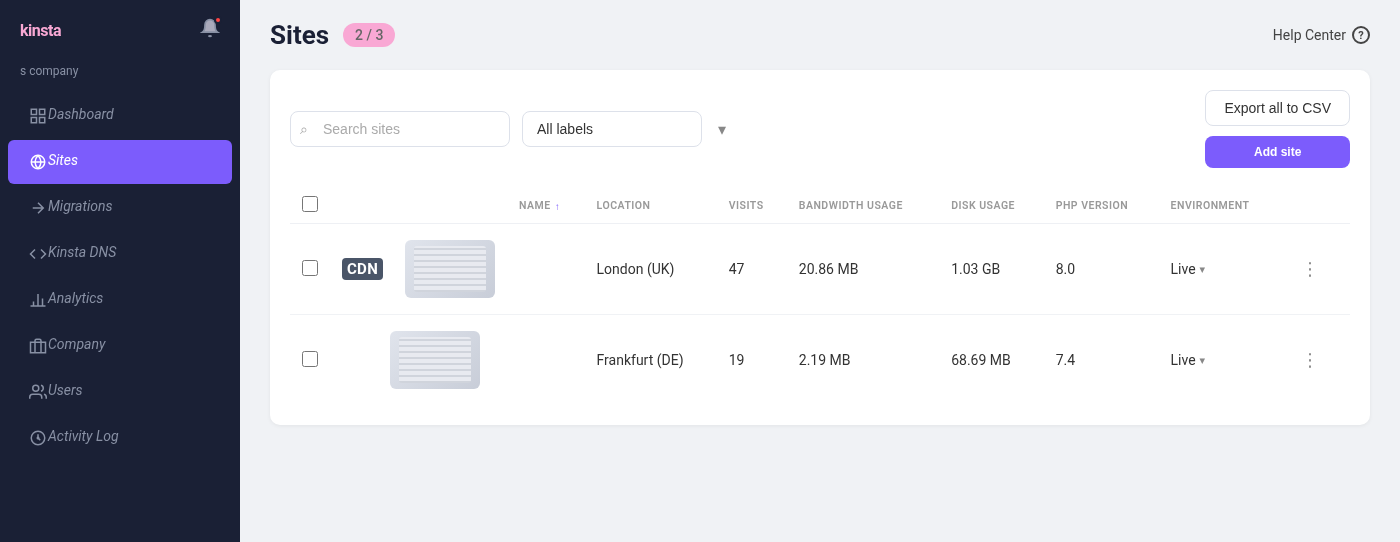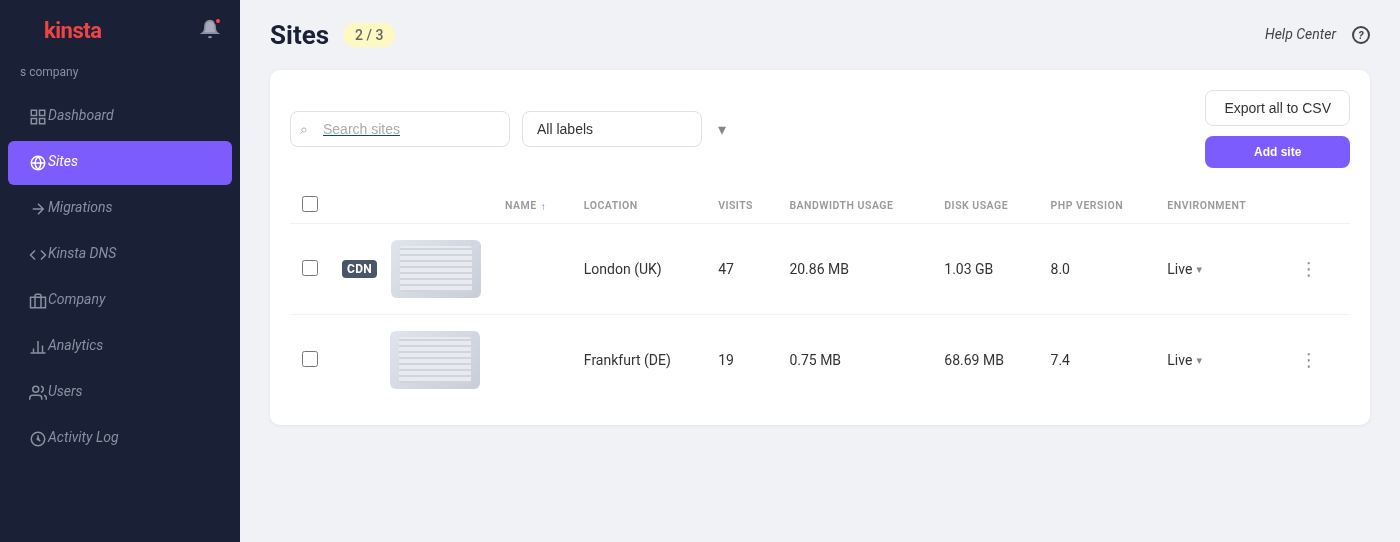--- a/index.html
+++ b/index.html
@@ -19,25 +19,24 @@
       padding: 18px 20px;
       display: flex;
       align-items: center;
       justify-content: space-between;
     }
     .kinsta-logo {
       display: flex;
       align-items: center;
     }
     .kinsta-logo-text {
-      font-size: 22px;
+      font-size: 16px;
       font-weight: 700;
-      color: #ef4444;
+      color: #f9a8d4;
       letter-spacing: -0.5px;
-      margin-left: 24px;
     }
     .notification-bell {
       position: relative;
       cursor: pointer;
     }
     .notification-bell svg { width: 20px; height: 20px; fill: #aab; }
     .notification-dot {
       position: absolute;
       top: -2px;
       right: -2px;
@@ -100,35 +99,34 @@
       display: flex;
       align-items: center;
       gap: 14px;
     }
     .page-title {
       font-size: 26px;
       font-weight: 700;
       color: #1a2035;
     }
     .page-count-badge {
-      background: #fef9c3;
+      background: #f9a8d4;
       color: #666;
       border-radius: 20px;
       padding: 4px 12px;
       font-size: 14px;
       font-weight: 500;
     }
     .help-center {
       display: flex;
-      align-items: flex-start;
-      gap: 16px;
+      align-items: center;
+      gap: 6px;
       font-size: 14px;
       color: #444;
       cursor: pointer;
-      font-style: italic;
     }
     .help-icon {
       width: 18px; height: 18px;
       border: 2px solid #444;
       border-radius: 50%;
       display: flex;
       align-items: center;
       justify-content: center;
       font-size: 11px;
       font-weight: 700;
@@ -167,21 +165,20 @@
     }
     .search-input {
       width: 100%;
       padding: 9px 12px 9px 32px;
       border: 1.5px solid #dde1ea;
       border-radius: 8px;
       font-size: 14px;
       color: #0c4a6e;
       outline: none;
       background: #fff;
-      text-decoration: underline;
     }
     .search-input::placeholder { color: #aaa; }
     .labels-select {
       padding: 9px 36px 9px 14px;
       border: 1.5px solid #dde1ea;
       border-radius: 8px;
       font-size: 14px;
       color: #333;
       background: #fff;
       appearance: none;
@@ -272,25 +269,25 @@
         #d0d4dc 2px,
         #e8eaf0 2px,
         #e8eaf0 6px
       );
       border-radius: 3px;
     }
     .cdn-badge {
       display: inline-block;
       background: #4a5568;
       color: #fff;
-      font-size: 12px;
+      font-size: 15px;
       font-weight: 700;
       padding: 2px 5px;
       border-radius: 4px;
-      margin-right: 8px;
+      margin-right: 16px;
       letter-spacing: 0.3px;
     }
     .env-cell {
       display: flex;
       align-items: center;
       gap: 4px;
     }
     .env-live {
       color: #333;
       font-size: 14px;
@@ -376,37 +373,37 @@
           <polyline points="16 18 22 12 16 6"></polyline>
             <polyline points="8 6 2 12 8 18"></polyline>
         </svg>
       </span>
       <span>Kinsta DNS</span>
     </li>
 
     <li class="nav-item">
       <span class="nav-icon">
         <svg viewBox="0 0 24 24" fill="none" stroke="currentColor" stroke-width="2">
-          <rect x="2" y="7" width="20" height="14"></rect>
-            <path d="M16 21V5a2 2 0 0 0-2-2h-4a2 2 0 0 0-2 2v16"></path>
-        </svg>
-      </span>
-      <span>Company</span>
-    </li>
-
-    <li class="nav-item">
-      <span class="nav-icon">
-        <svg viewBox="0 0 24 24" fill="none" stroke="currentColor" stroke-width="2">
           <line x1="18" y1="20" x2="18" y2="10"></line>
             <line x1="12" y1="20" x2="12" y2="4"></line>
           <line x1="6" y1="20" x2="6" y2="14"></line>
             <line x1="2" y1="20" x2="22" y2="20"></line>
         </svg>
       </span>
       <span>Analytics</span>
+    </li>
+
+    <li class="nav-item">
+      <span class="nav-icon">
+        <svg viewBox="0 0 24 24" fill="none" stroke="currentColor" stroke-width="2">
+          <rect x="2" y="7" width="20" height="14"></rect>
+            <path d="M16 21V5a2 2 0 0 0-2-2h-4a2 2 0 0 0-2 2v16"></path>
+        </svg>
+      </span>
+      <span>Company</span>
     </li>
 
     <li class="nav-item">
       <span class="nav-icon">
         <svg viewBox="0 0 24 24" fill="none" stroke="currentColor" stroke-width="2">
           <path d="M17 21v-2a4 4 0 0 0-4-4H5a4 4 0 0 0-4 4v2"></path>
           <circle cx="9" cy="7" r="4"></circle>
           <path d="M23 21v-2a4 4 0 0 0-3-3.87"></path>
           <path d="M16 3.13a4 4 0 0 1 0 7.75"></path>
         </svg>
@@ -519,21 +516,21 @@
             <td class="site-thumb-cell">
               <div style="display:flex;align-items:center;gap:6px;">
                 <div class="site-thumb" style="margin-left:48px;">
                   <div class="site-thumb-inner"></div>
                 </div>
               </div>
             </td>
             <td></td>
             <td>Frankfurt (DE)</td>
             <td>19</td>
-            <td>0.75 MB</td>
+            <td>2.19 MB</td>
             <td>68.69 MB</td>
             <td>7.4</td>
             <td>
               <div class="env-cell">
                 <span class="env-live">Live</span>
                 <span class="env-chevron">▾</span>
               </div>
             </td>
             <td>
               <span class="more-btn">⋮</span>

